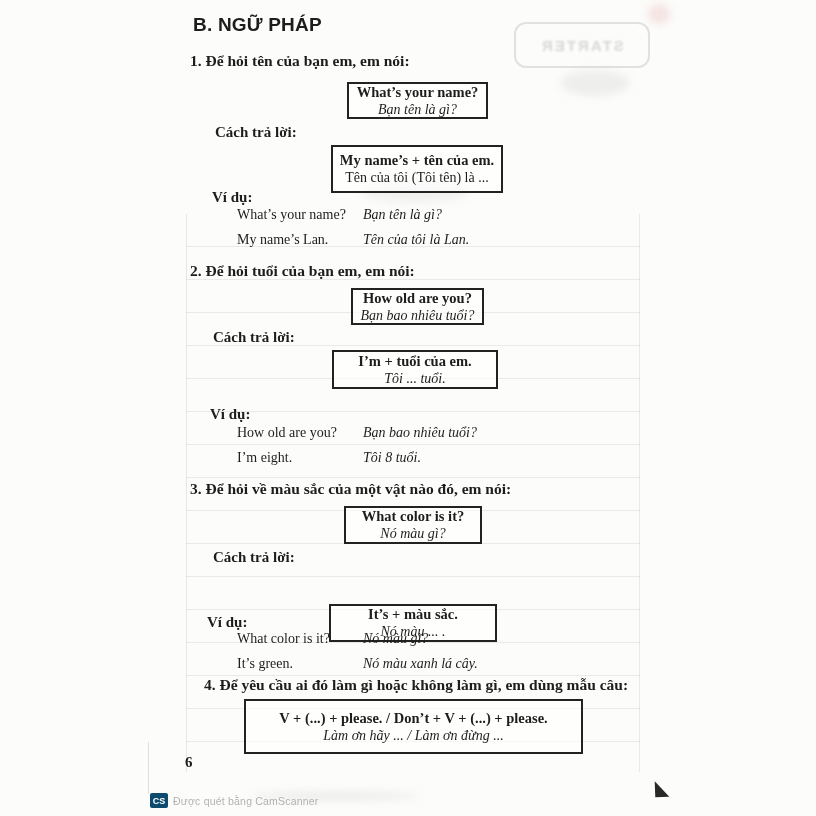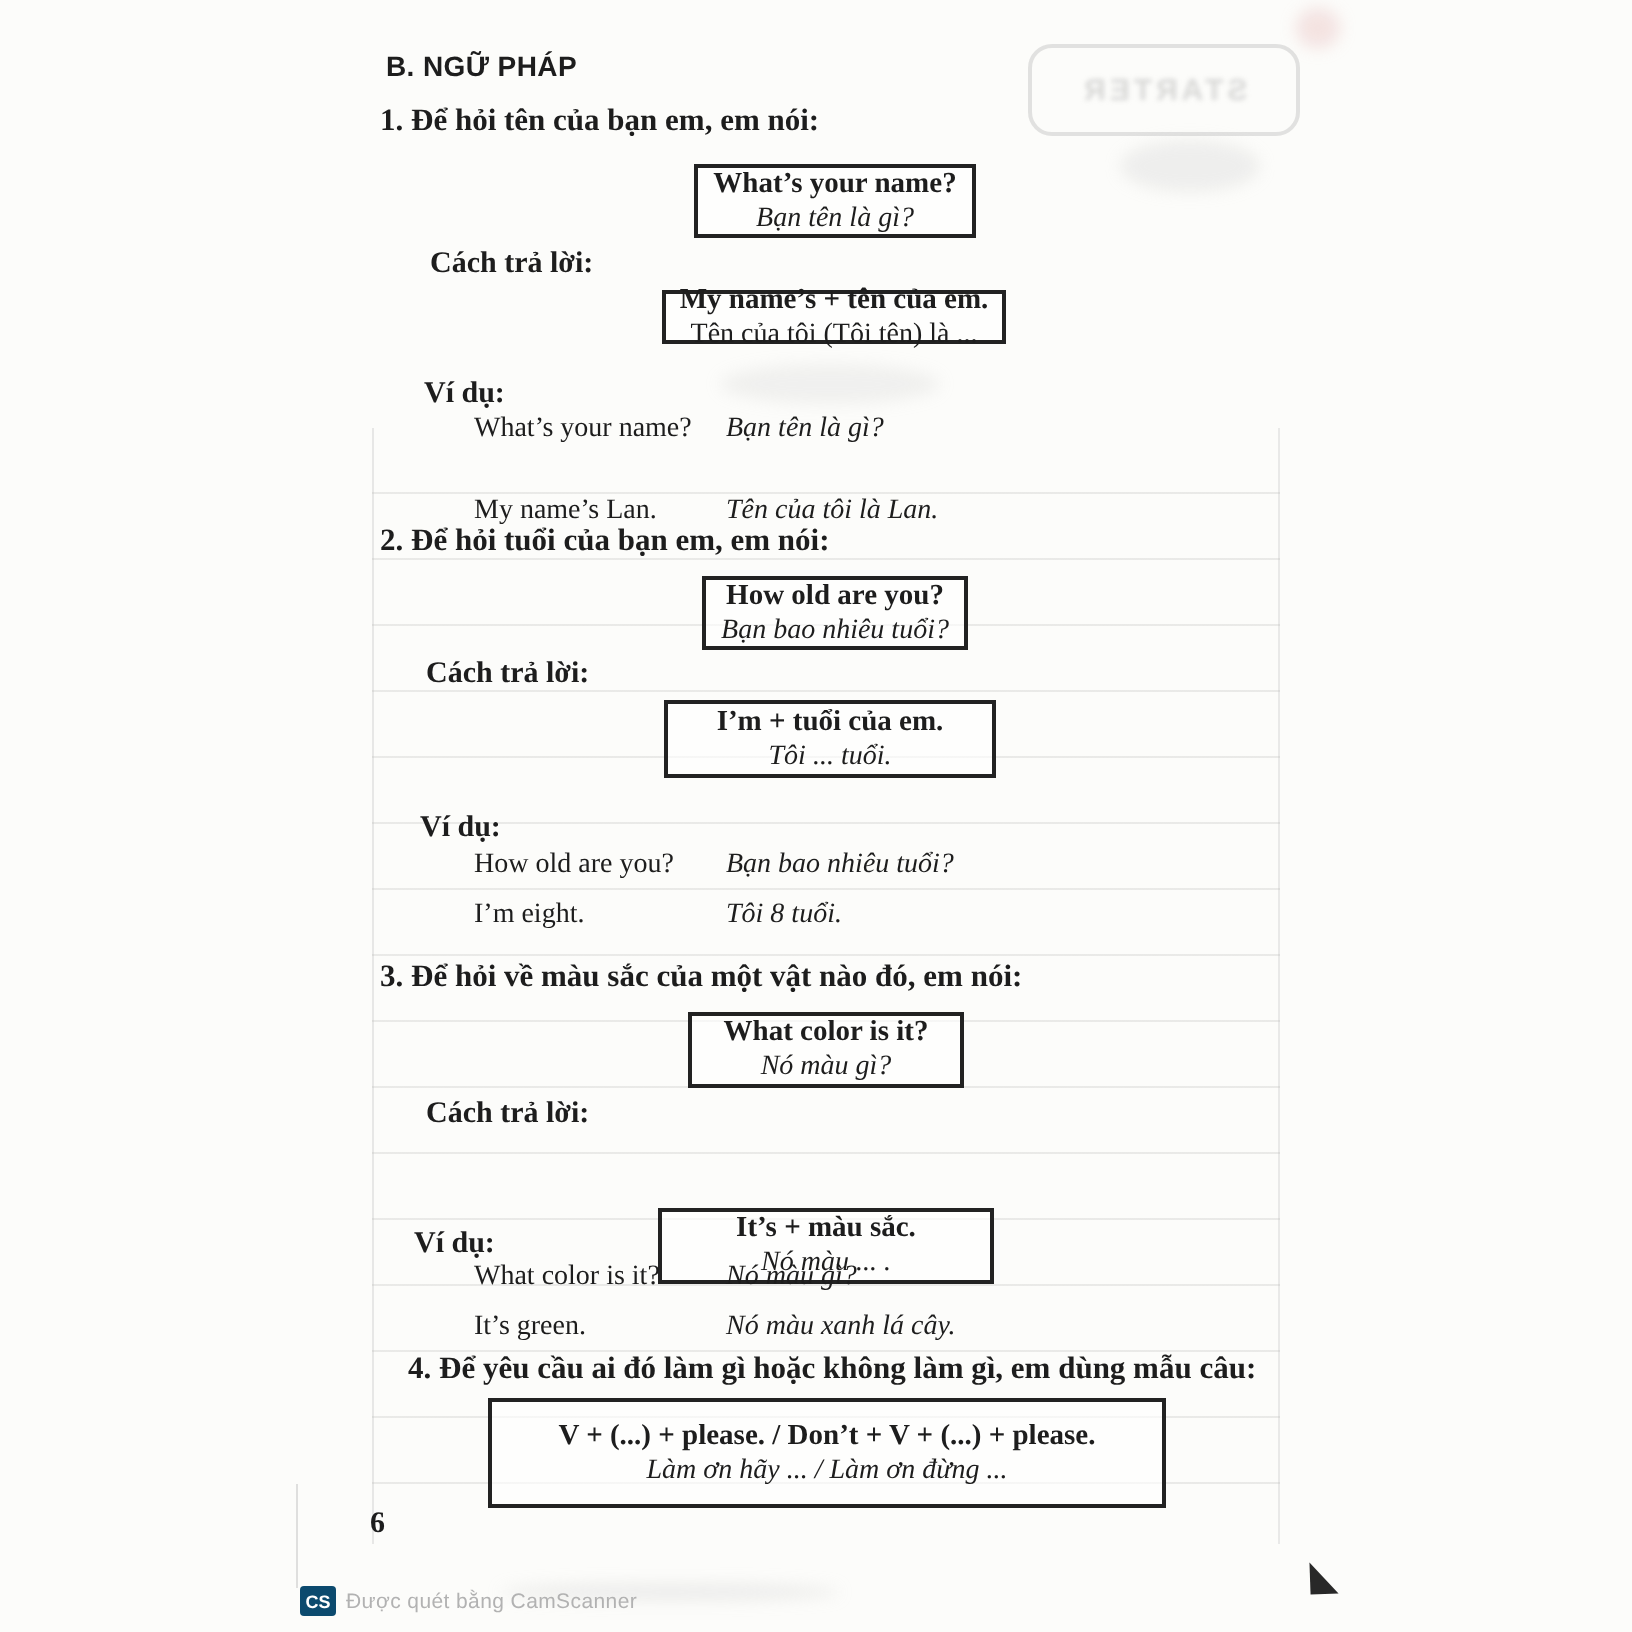--- a/index.html
+++ b/index.html
@@ -38,23 +38,23 @@
   .smudge.g1{left:560px;top:70px;width:70px;height:26px;background:rgba(190,190,190,.22);}
   .smudge.g2{left:360px;top:182px;width:110px;height:20px;background:rgba(190,190,190,.18);}
   .smudge.g3{left:250px;top:792px;width:170px;height:8px;background:rgba(200,200,200,.30);}
   .corner-tri{
     left:654px;top:782px;width:0;height:0;
     border-left:16px solid transparent;border-bottom:14px solid #111;
     transform:rotate(88deg);opacity:.9;
   }
   
   .hdr{
-    left:193px;top:25px;
+    left:193px;top:14px;
     font-family:"Liberation Sans","DejaVu Sans",sans-serif;
-    font-weight:bold;font-size:14px;letter-spacing:.2px;text-align:right;
+    font-weight:bold;font-size:19px;letter-spacing:.2px;text-align:right;
   }
   .sec-title{font-weight:bold;font-size:15.5px;white-space:nowrap;}
   .label{font-weight:bold;font-size:15px;}
   .gbox{
     border:2px solid #222;background:rgba(255,255,255,.6);
     display:flex;flex-direction:column;align-items:center;justify-content:center;
     text-align:center;line-height:18px;padding:1px 4px;box-sizing:border-box;
   }
   .gbox .l1{font-weight:bold;font-size:14.5px;white-space:nowrap;}
   .gbox .l2{font-size:14px;white-space:nowrap;}
@@ -92,30 +92,30 @@
   <div class="abs edge-line"></div>
 
   <div class="abs hdr">B. NGỮ PHÁP</div>
 
   <div class="abs sec-title" style="left:190px;top:52px;">1. Để hỏi tên của bạn em, em nói:</div>
   <div class="abs gbox" style="left:347px;top:82px;width:141px;height:37px;">
     <div class="l1">What’s your name?</div>
     <div class="l2 italic">Bạn tên là gì?</div>
   </div>
   <div class="abs label" style="left:215px;top:124px;">Cách trả lời:</div>
-  <div class="abs gbox" style="left:331px;top:145px;width:172px;height:27px;">
+  <div class="abs gbox" style="left:331px;top:145px;width:172px;height:48px;">
     <div class="l1">My name’s + tên của em.</div>
     <div class="l2">Tên của tôi (Tôi tên) là ...</div>
   </div>
   <div class="abs label" style="left:212px;top:189px;">Ví dụ:</div>
   <div class="abs ex-row" style="top:207px;">
     <span class="ex-en">What’s your name?</span>
     <span class="ex-vi">Bạn tên là gì?</span>
   </div>
-  <div class="abs ex-row" style="top:248px;">
+  <div class="abs ex-row" style="top:232px;">
     <span class="ex-en">My name’s Lan.</span>
     <span class="ex-vi">Tên của tôi là Lan.</span>
   </div>
 
   <div class="abs sec-title" style="left:190px;top:262px;">2. Để hỏi tuổi của bạn em, em nói:</div>
   <div class="abs gbox" style="left:351px;top:288px;width:133px;height:37px;">
     <div class="l1">How old are you?</div>
     <div class="l2 italic">Bạn bao nhiêu tuổi?</div>
   </div>
   <div class="abs label" style="left:213px;top:329px;">Cách trả lời:</div>

